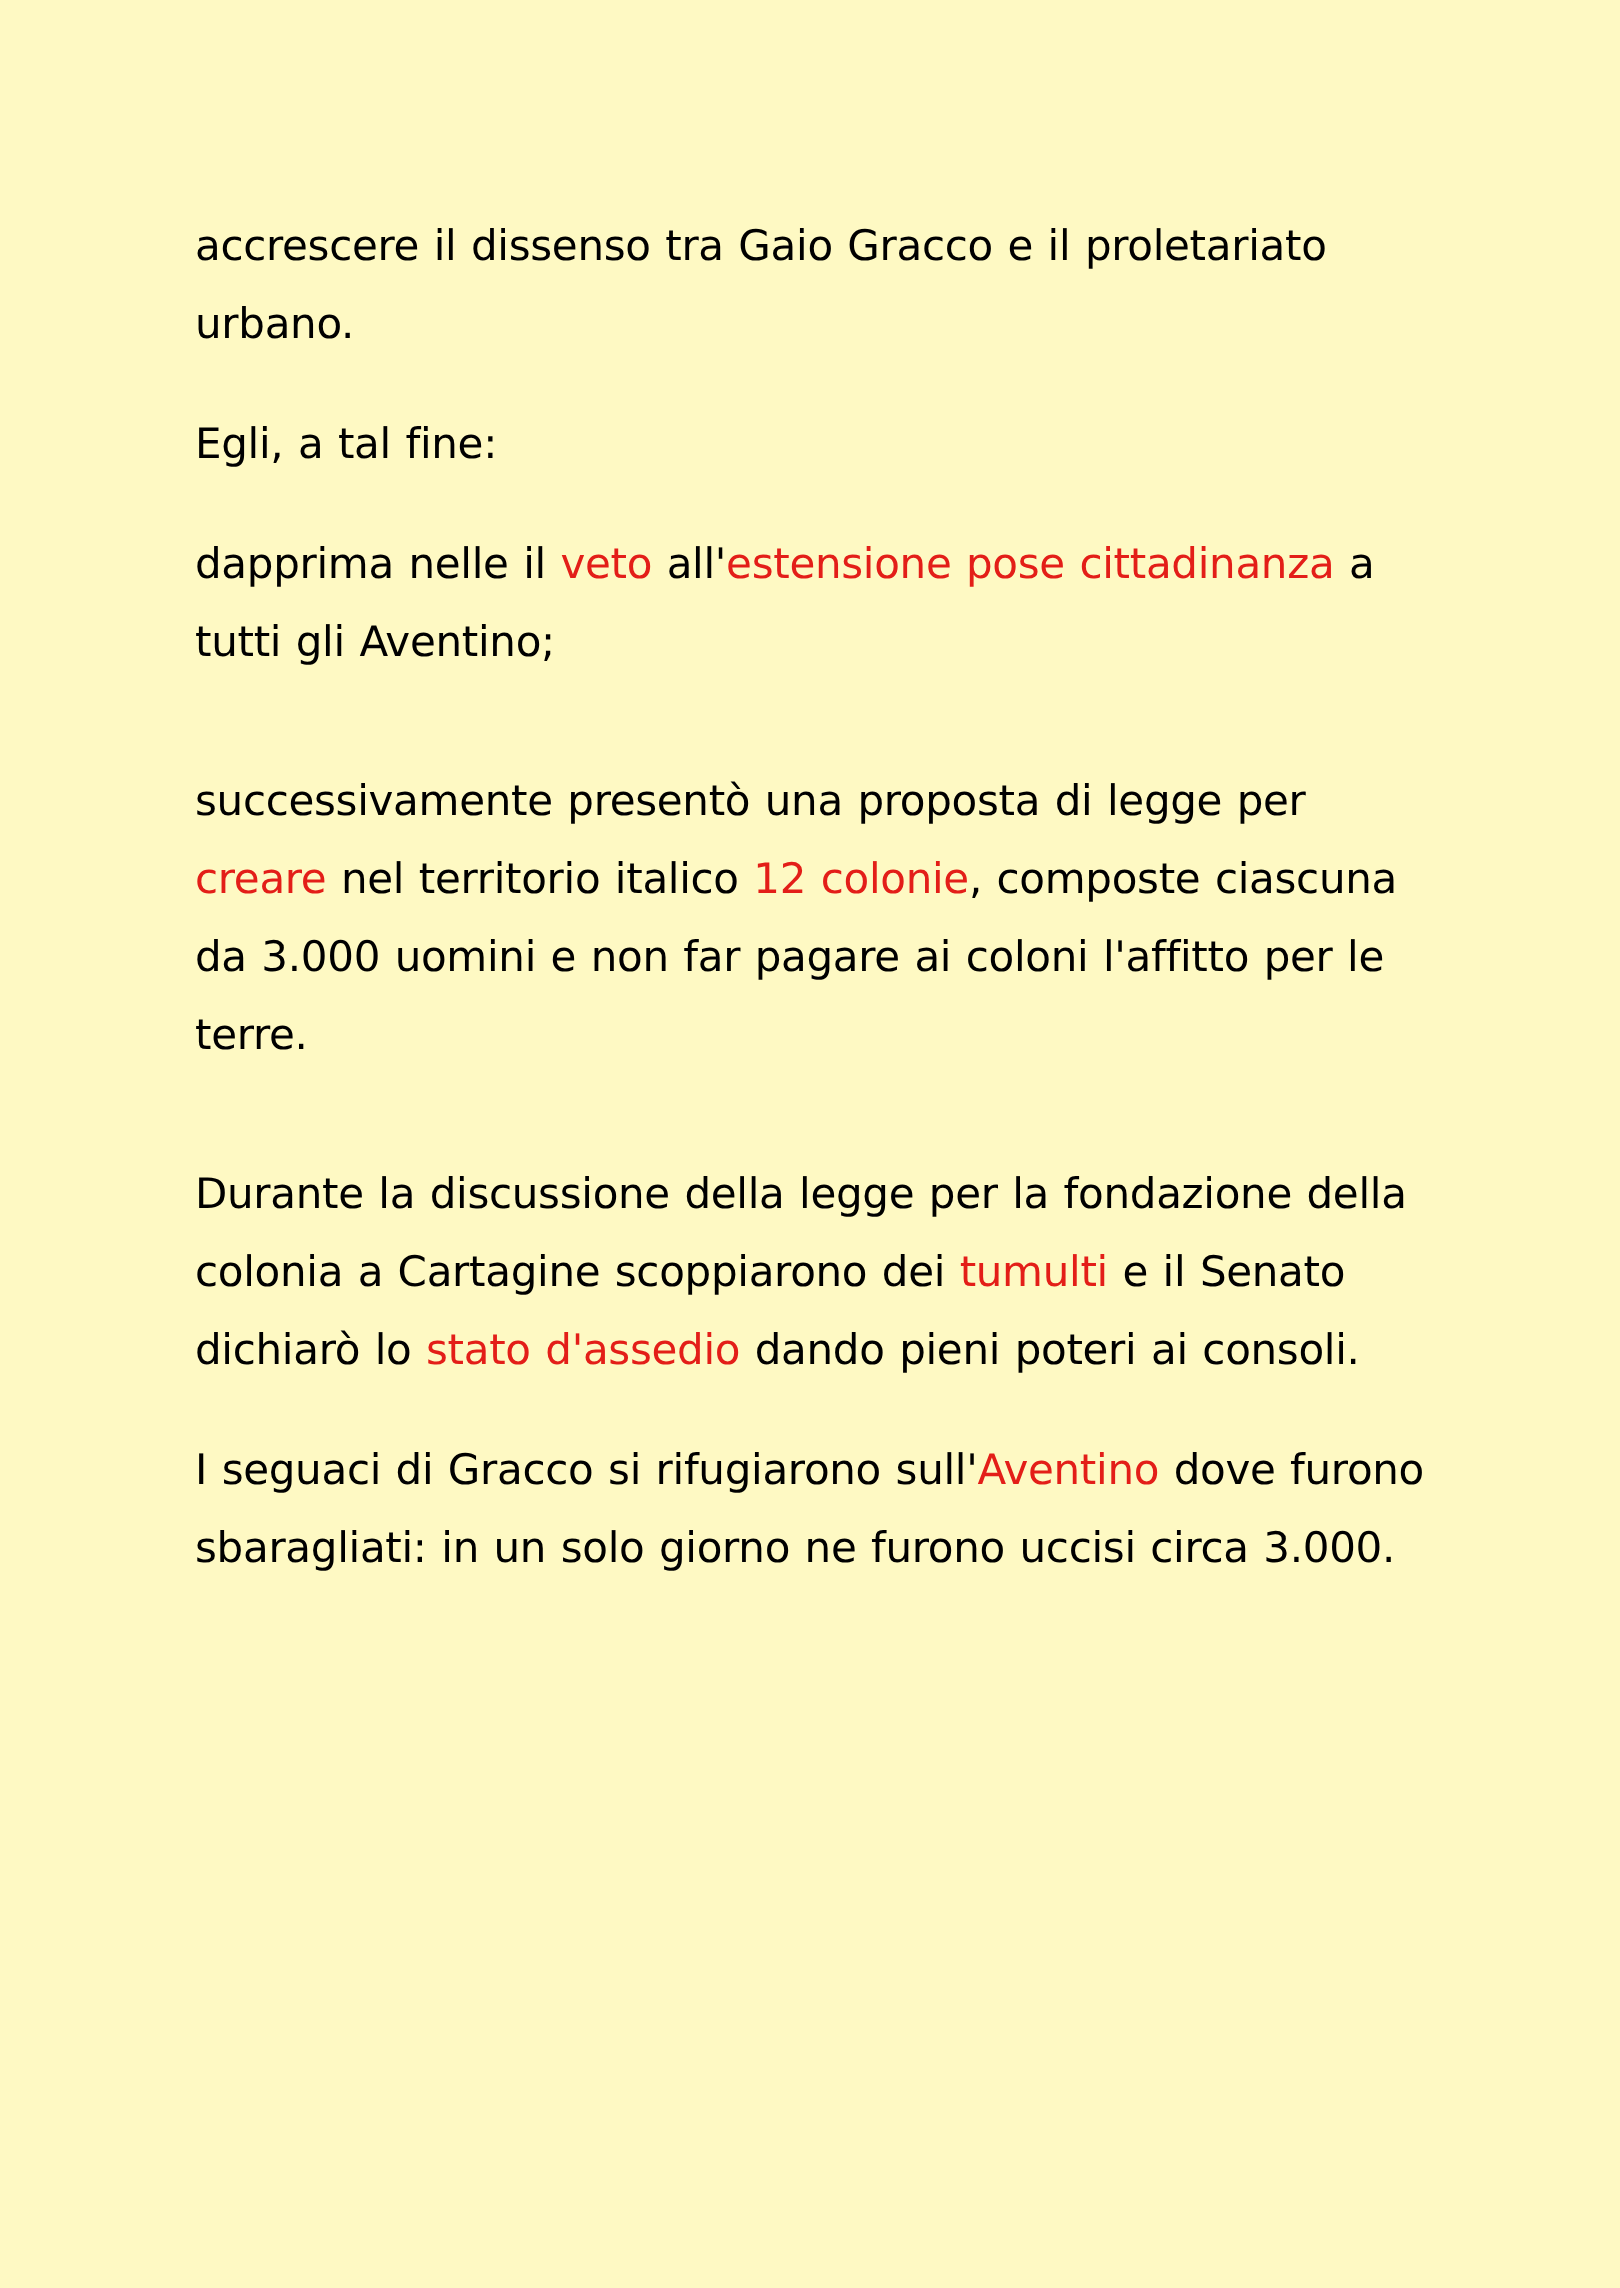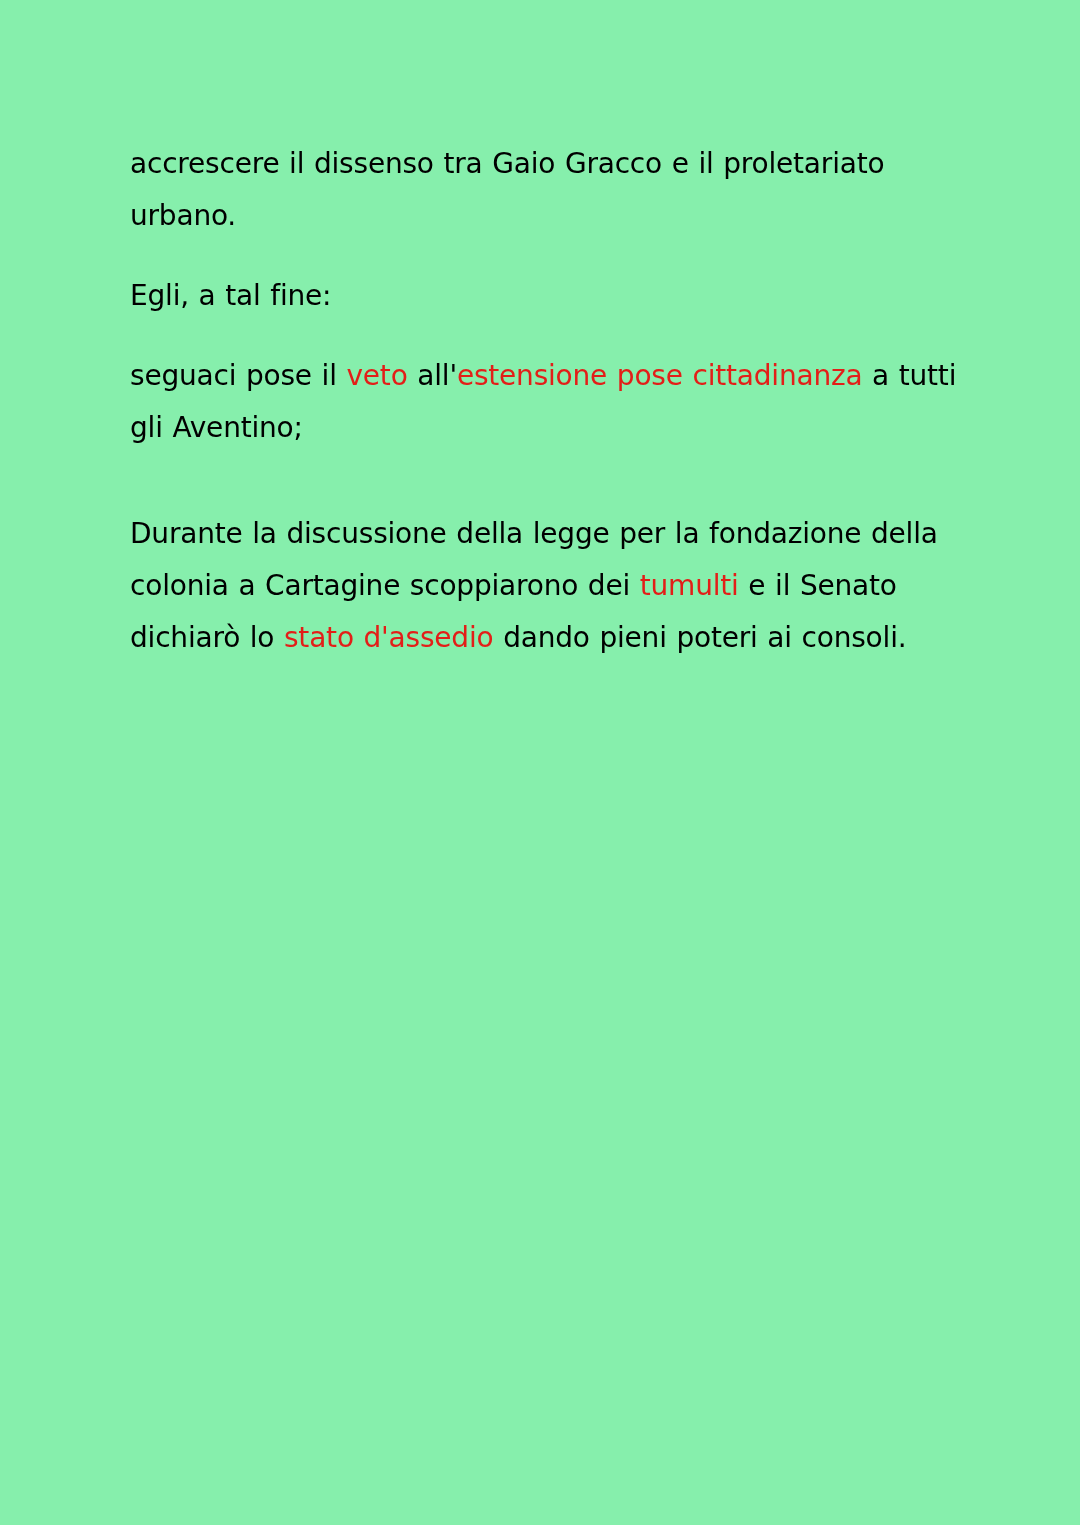--- a/index.html
+++ b/index.html
@@ -11,21 +11,21 @@
     width: 1080px;
     height: 1525px;
     overflow: hidden;
     font-family: "DejaVu Sans", "Liberation Sans", sans-serif;
   }
   .page {
     box-sizing: border-box;
     width: 1080px;
     height: 1525px;
     padding: 138px 115px 16px 130px;
-    background: #86efac;
+    background: #fef9c3;
   }
   .doc p {
     margin: 0 0 28px 0;
     font-size: 28px;
     line-height: 52px;
     color: #000000;
     letter-spacing: -0.2px;
     word-spacing: 1px;
   }
   .doc p.gap-lg {
@@ -39,21 +39,23 @@
 </head>
 <body>
 
 <div class="page">
   <div class="doc">
 
     <p><span>accrescere il dissenso tra Gaio Gracco e il proletariato urbano.</span></p>
 
     <p><span>Egli, a tal fine:</span></p>
 
-    <p class="gap-lg"><span>seguaci pose il </span><span class="hl">veto</span><span> all'</span><span class="hl">estensione pose cittadinanza</span><span> a tutti gli Aventino;</span></p>
+    <p class="gap-lg"><span>dapprima nelle il </span><span class="hl">veto</span><span> all'</span><span class="hl">estensione pose cittadinanza</span><span> a tutti gli Aventino;</span></p>
 
+    <p class="gap-lg"><span>successivamente presentò una proposta di legge per </span><span class="hl">creare</span><span> nel territorio italico </span><span class="hl">12 colonie</span><span>, composte ciascuna da 3.000 uomini e non far pagare ai coloni l'affitto per le terre.</span></p>
 
     <p><span>Durante la discussione della legge per la fondazione della colonia a Cartagine scoppiarono dei </span><span class="hl">tumulti</span><span> e il Senato dichiarò lo </span><span class="hl">stato d'assedio</span><span> dando pieni poteri ai consoli.</span></p>
 
+    <p><span>I seguaci di Gracco si rifugiarono sull'</span><span class="hl">Aventino</span><span> dove furono sbaragliati: in un solo giorno ne furono uccisi circa 3.000.</span></p>
 
 
   </div>
 </div>
 
 </body></html>

